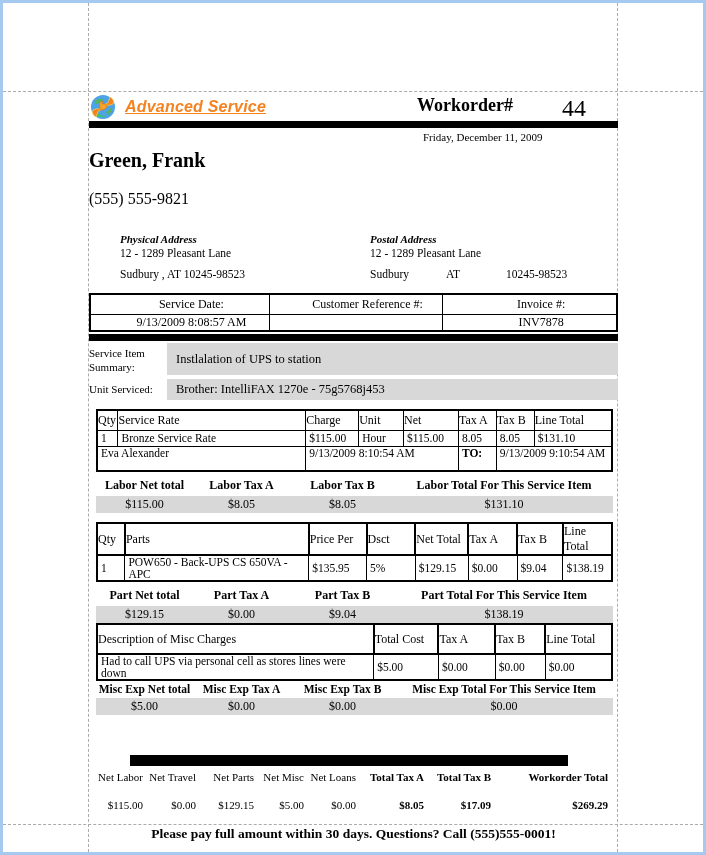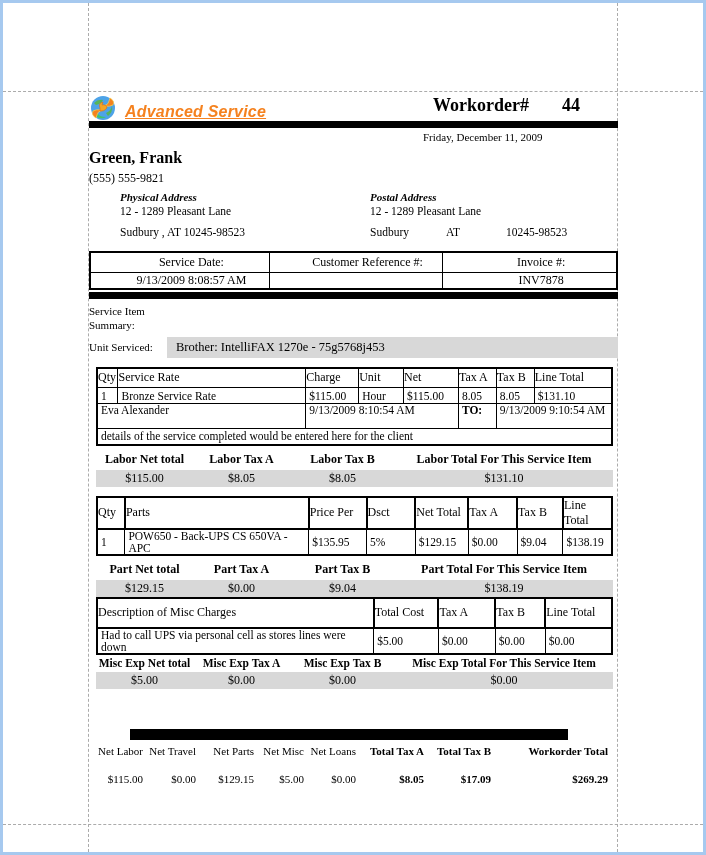--- a/index.html
+++ b/index.html
@@ -13,39 +13,39 @@
   .guide-v { position:absolute; top:0; bottom:0; width:0; border-left:1px dashed #ababab; }
   .guide-h { position:absolute; left:0; right:0; height:0; border-top:1px dashed #ababab; }
   .guide-v.left  { left:85px; }
   .guide-v.right { left:614px; }
   .guide-h.top    { top:88px; }
   .guide-h.bottom { top:821px; }
 
   .content { position:absolute; left:86px; top:89px; width:529px; }
 
   
-  .header-row { position:relative; height:29px; display:flex; align-items:flex-end; }
+  .header-row { position:relative; height:29px; display:flex; align-items:center; }
   .logo-icon { width:26px; height:26px; margin-left:1px; }
   .logo-text {
     margin-left:9px; font-family:"Liberation Sans","DejaVu Sans",sans-serif;
     font-weight:bold; font-style:italic; font-size:16px; color:#f5821f;
     text-decoration:underline; letter-spacing:0.2px;
   }
-  .wo-label { position:absolute; left:344px; top:3px; font-size:18px; font-weight:bold; }
-  .wo-number { position:absolute; left:473px; top:3px; font-size:18px; font-weight:bold; }
+  .wo-label { position:absolute; left:328px; top:3px; font-size:18px; font-weight:bold; }
+  .wo-number { position:absolute; left:473px; top:3px; font-size:24px; font-weight:normal; }
 
   .black-bar { height:7px; background:#000; }
   .bar1 { margin-top:0; }
 
   .date-line { margin:3px 0 0 334px; font-size:11px; height:13px; }
 
-  .cust-name { margin-top:5px; font-size:16px; font-weight:bold; }
-  .cust-phone { margin-top:4px; font-size:12px; }
-
-  .addr-row { display:flex; margin-top:5px; }
+  .cust-name { margin-top:5px; font-size:20px; font-weight:bold; }
+  .cust-phone { margin-top:18px; font-size:16px; }
+
+  .addr-row { display:flex; margin-top:25px; }
   .addr-col-left { margin-left:31px; width:250px; }
   .addr-col-right { width:248px; }
   .addr-label { font-size:11px; font-weight:bold; font-style:italic; }
   .addr-line { font-size:11.5px; margin-top:2px; }
   .addr-city { margin-top:9px; font-size:11.5px;font-family:Liberation Serif, serif; }
   .addr-city-split { display:flex; margin-top:9px; font-size:11.5px; }
   .addr-city-split .city { width:76px; }
   .addr-city-split .region { width:60px; }
 
   table { border-collapse:collapse; }
@@ -172,20 +172,21 @@
         <td>9/13/2009 8:08:57 AM</td>
         <td></td>
         <td>INV7878</td>
       </tr>
     </tbody>
       </table>
     <div class="black-bar bar2"></div>
 
     <div class="svc-row">
       <div class="svc-label">Service Item Summary:</div>
+      <div class="gray-box">Instlalation of UPS to station</div>
     </div>
     <div class="unit-row">
       <div class="svc-label">Unit Serviced:</div>
       <div class="gray-box">Brother: IntelliFAX 1270e - 75g5768j453</div>
     </div>
 
     <table class="data-table labor-table inner">
       <colgroup>
           <col class="lab-c1">
           <col class="lab-c2">
@@ -216,23 +217,20 @@
         <td>8.05</td>
         <td>8.05</td>
         <td>$131.10</td>
       </tr>
       <tr class="tech-row">
         <td colspan="2">Eva Alexander</td>
         <td colspan="3">9/13/2009 8:10:54 AM</td>
         <td class="to-cell">TO:</td>
         <td colspan="2" class="small-cell">9/13/2009 9:10:54 AM</td>
       </tr>
-      <tr>
-        <td colspan="8" class="small-cell">details of the service completed would be entered here for the client</td>
-      </tr>
     </tbody>
       </table>
 
     <div class="totals inner">
       <div class="totals-heads">
         <span class="tot-c1">Labor Net total</span>
         <span class="tot-c2">Labor Tax A</span>
         <span class="tot-c3">Labor Tax B</span>
         <span class="tot-c4">Labor Total For This Service Item</span>
       </div>
@@ -350,14 +348,15 @@
       <span class="sum-c1">$115.00</span>
       <span class="sum-c2">$0.00</span>
       <span class="sum-c3">$129.15</span>
       <span class="sum-c4">$5.00</span>
       <span class="sum-c5">$0.00</span>
       <span class="sum-c6 bold">$8.05</span>
       <span class="sum-c7 bold">$17.09</span>
       <span class="sum-c8 bold">$269.29</span>
     </div>
 
+    <div class="footer-note">Please pay full amount within 30 days. Questions? Call (555)555-0001!</div>
   </div>
 </div>
 
 </body></html>

